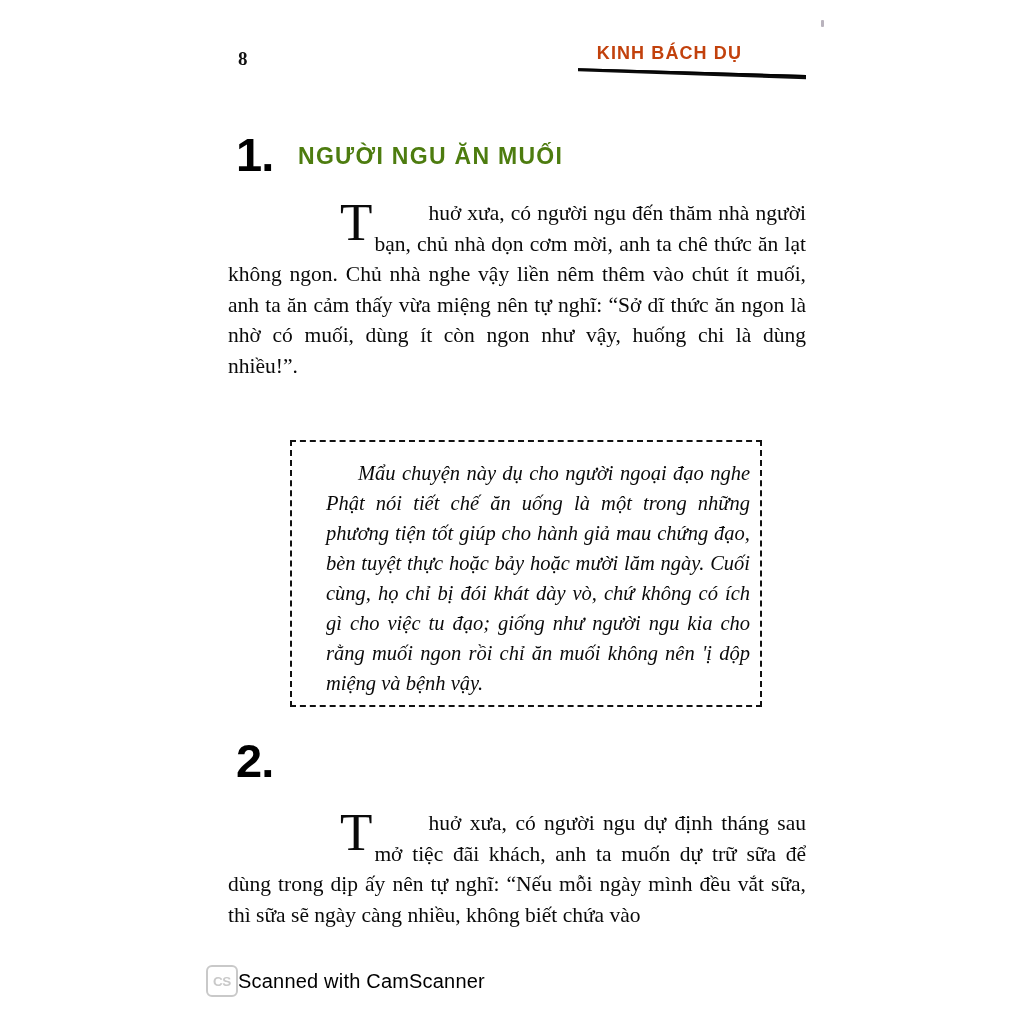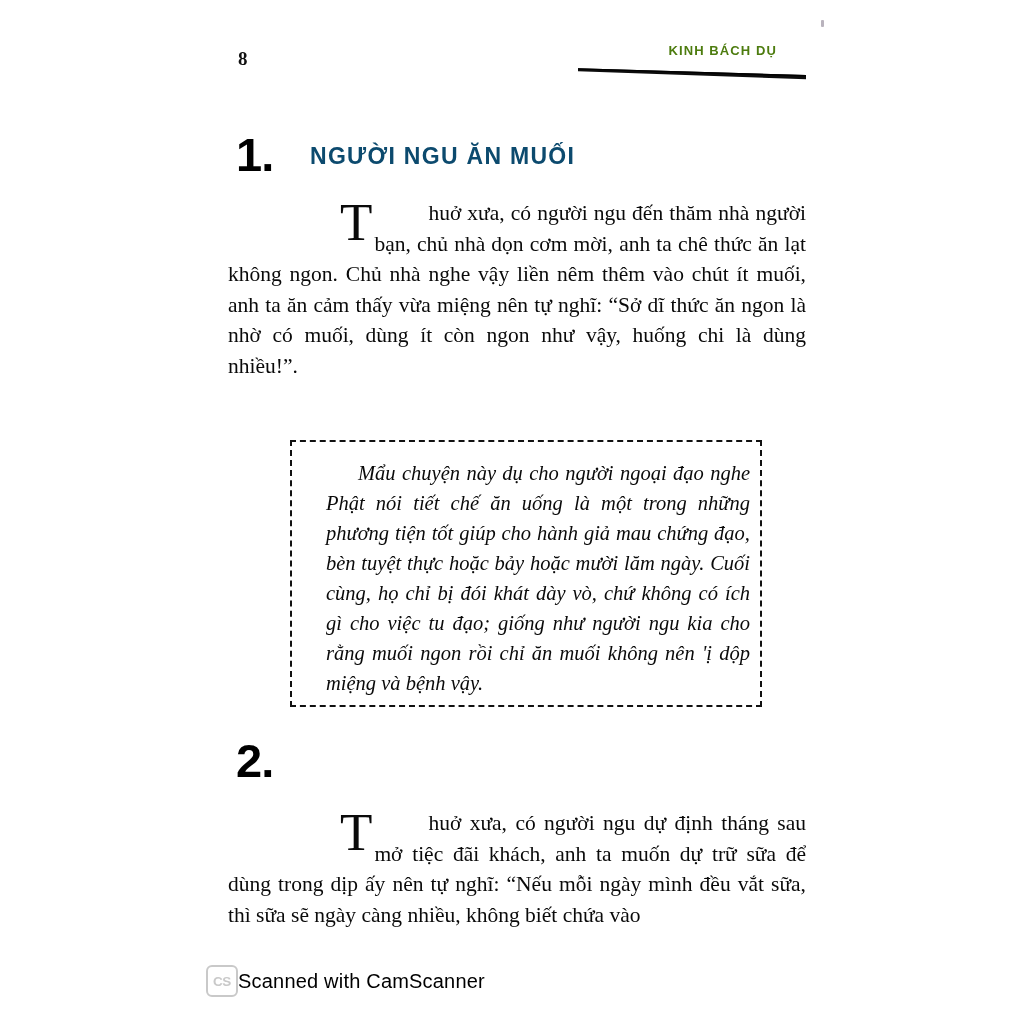--- a/index.html
+++ b/index.html
@@ -30,27 +30,27 @@
     left: 10px;
     top: 8px;
     font-family: "Liberation Serif", "DejaVu Serif", serif;
     font-weight: bold;
     font-size: 19px;
     letter-spacing: 0px;
     color: #111;
   }
   #header-title {
     position: absolute;
-    right: 29px;
+    right: 64px;
     top: 3px;
     font-family: "Liberation Sans", "DejaVu Sans", sans-serif;
     font-weight: bold;
-    font-size: 13px;
+    font-size: 18px;
     letter-spacing: 1.1px;
-    color: #4d7c0f;
+    color: #c2410c;
     white-space: nowrap;
   }
   
   #header-rule {
     position: absolute;
     right: 0px;
     top: 26px;
     width: 228px;
     height: 14px;
   }
@@ -73,23 +73,22 @@
     letter-spacing: -1px;
     color: #000;
   }
   .sec-title {
     position: absolute;
     bottom: 4px;
     font-family: "Liberation Sans", "DejaVu Sans", sans-serif;
     font-weight: bold;
     font-size: 23px;
     letter-spacing: 1.3px;
-    color: #0c4a6e;
+    color: #4d7c0f;
     white-space: nowrap;
-    margin-left: 12px;
   }
   #sec1 { top: 126px; }
   #sec1 .sec-title { left: 62px; }
   #sec2 { top: 732px; }
   #sec2 .sec-title { left: 58px; }
 
   
   .body-block {
     position: absolute;
     left: 228px;

